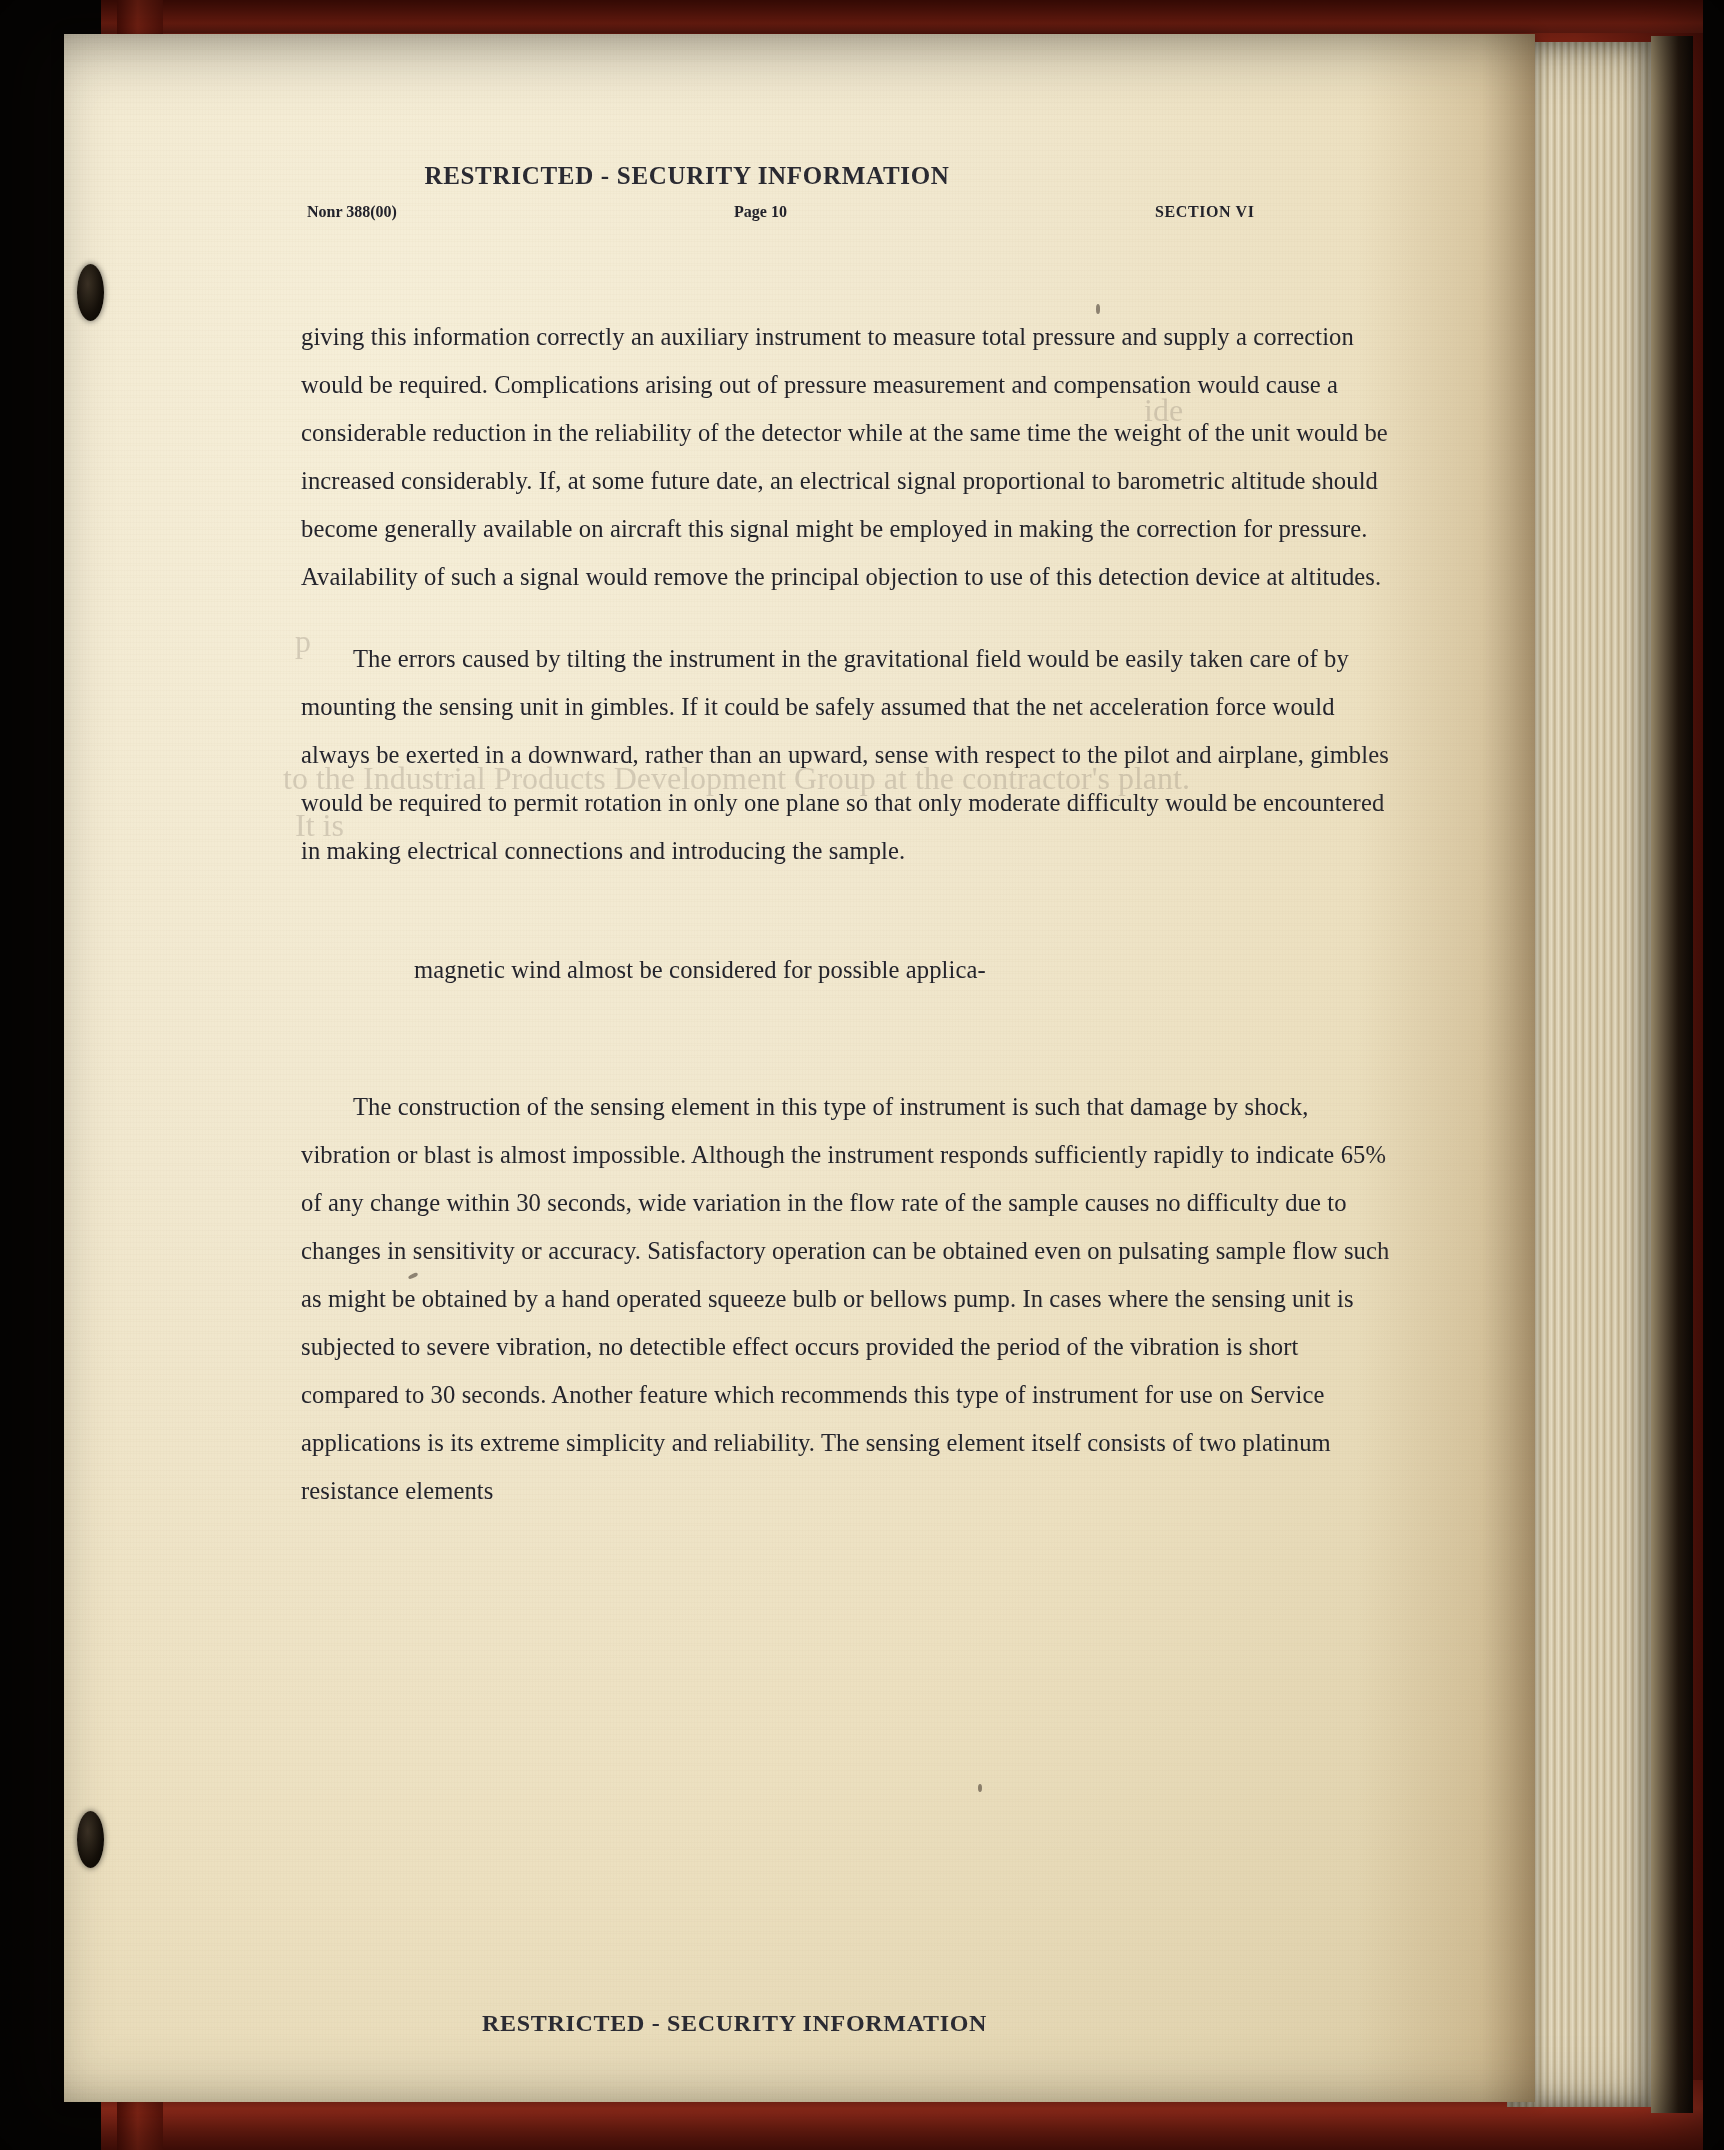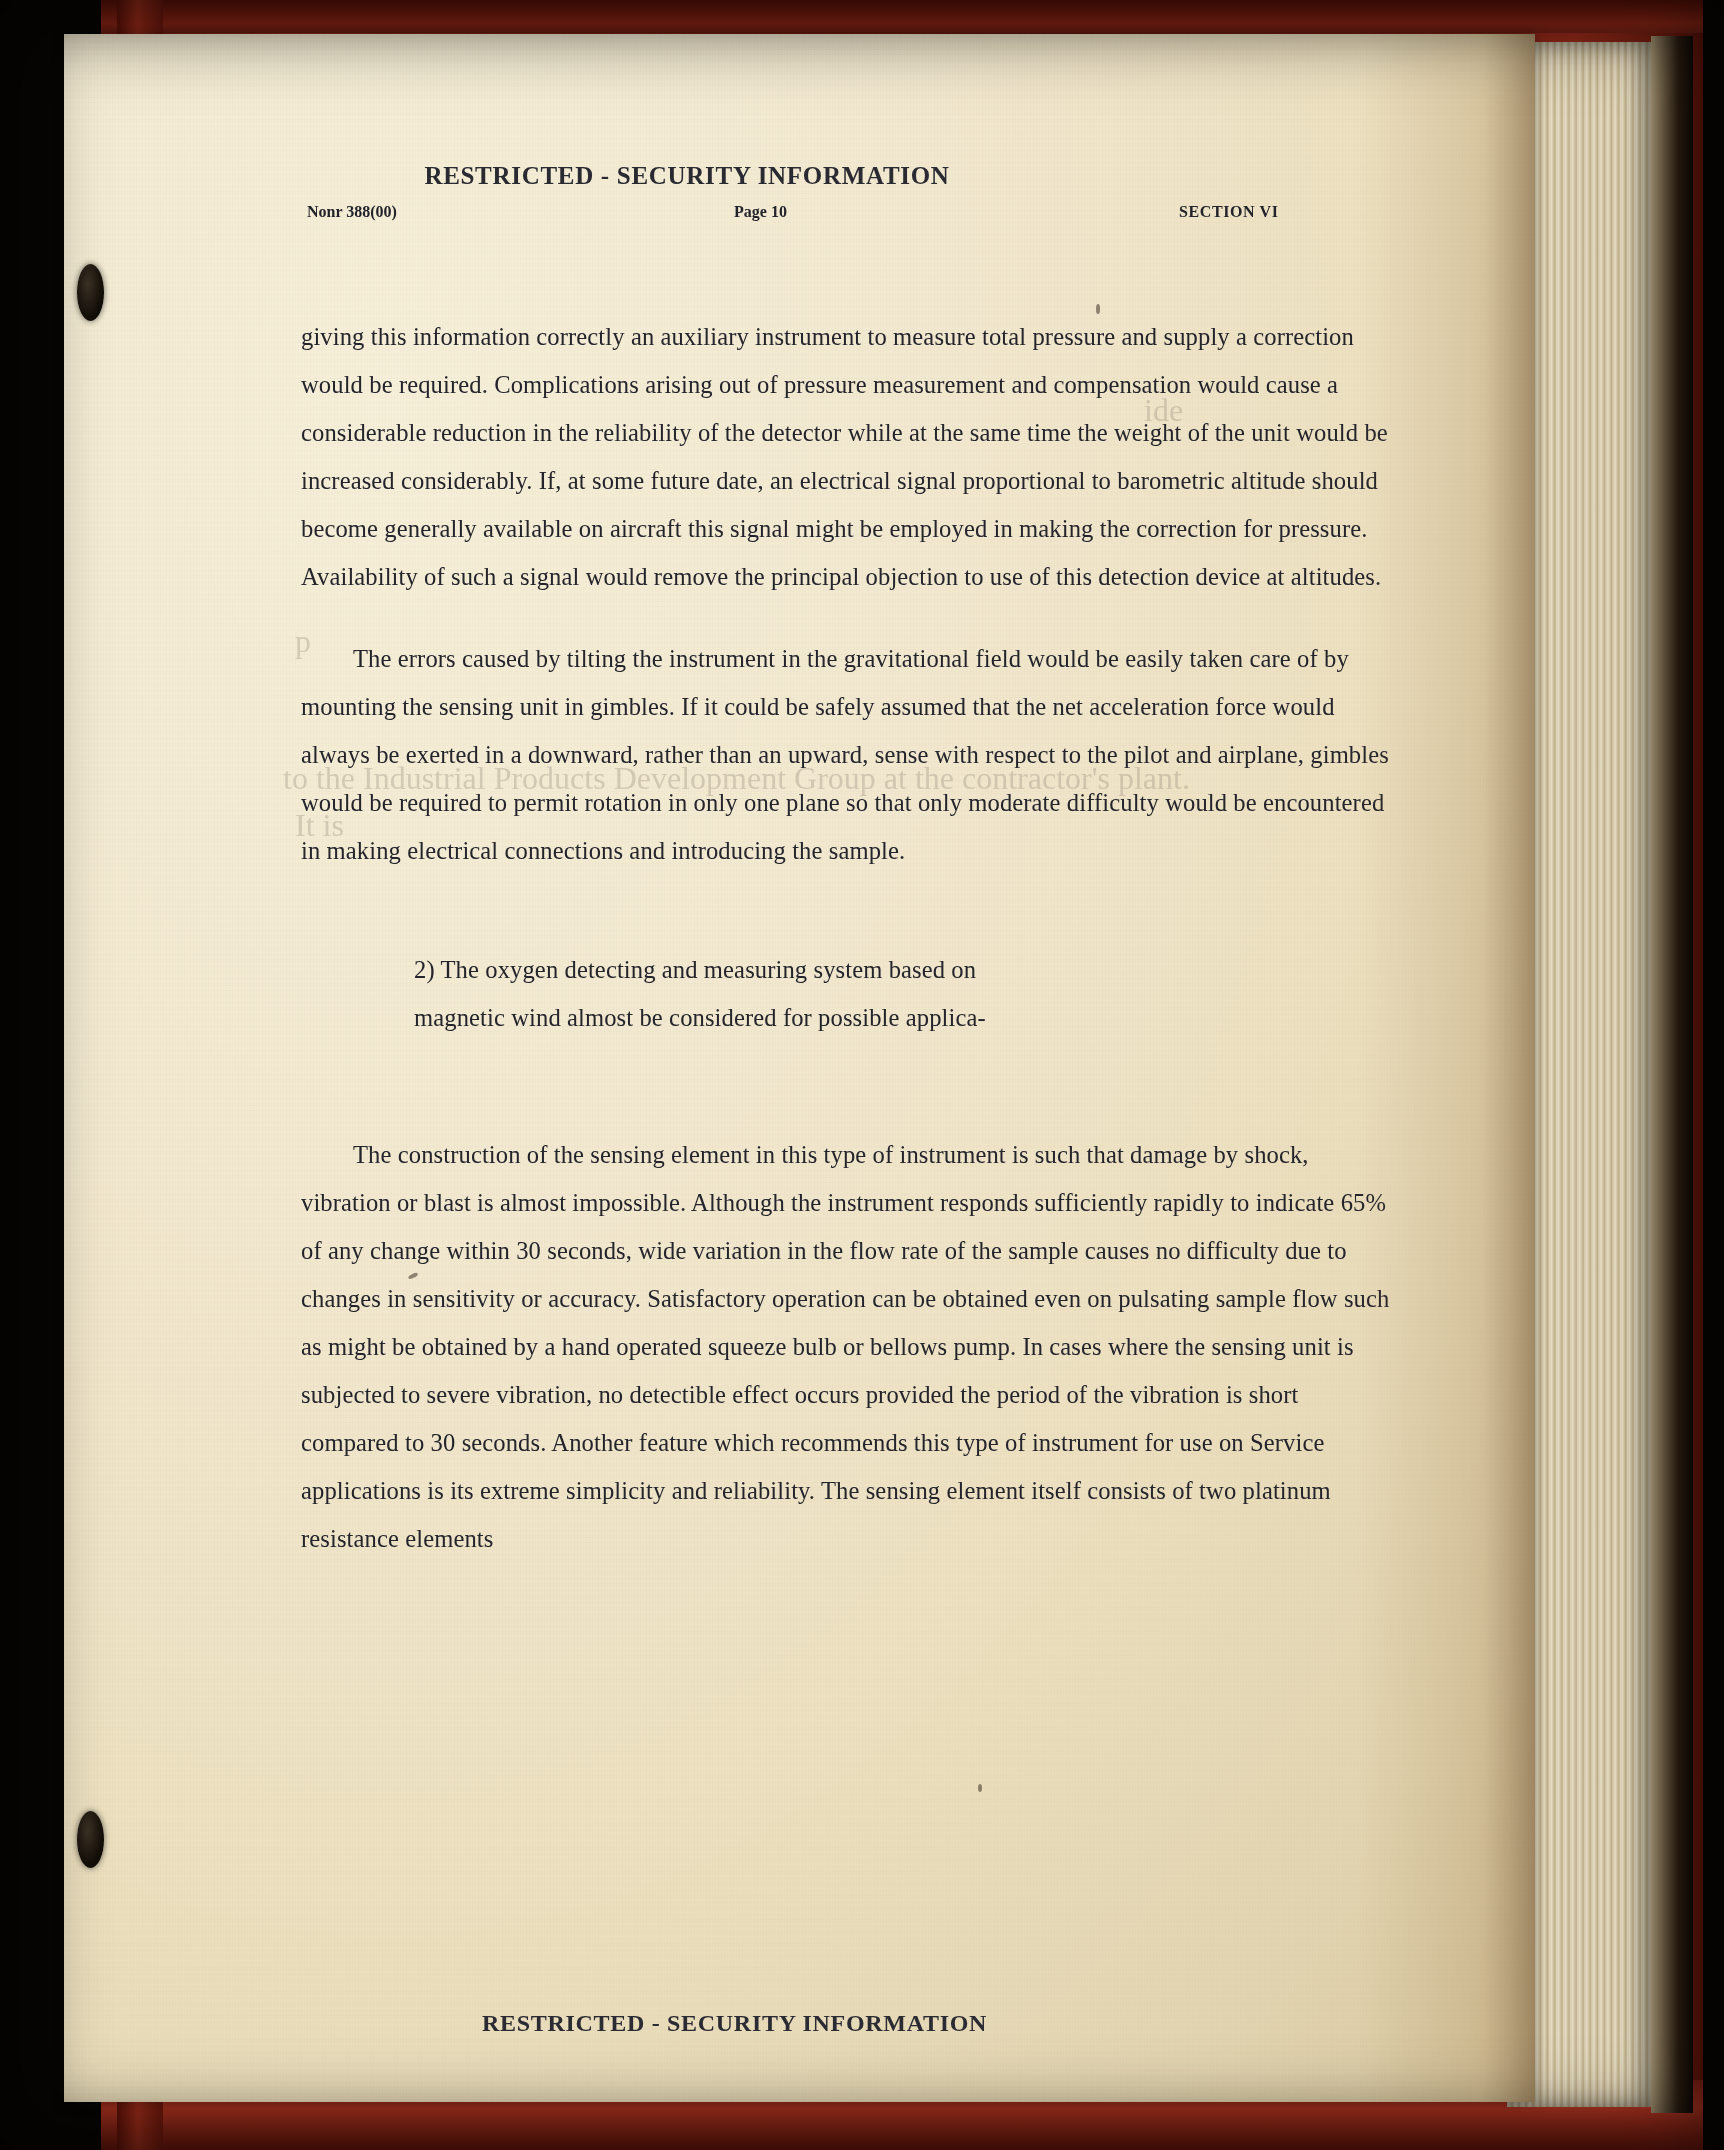--- a/index.html
+++ b/index.html
@@ -158,21 +158,21 @@
     top: 169px;
     left: 178px;
     width: 1187px;
     height: 36px;
     color: #23232c;
     font-size: 16px;
     font-weight: 600;
   }
   .hdr-contract { position: absolute; left: 65px; top: 0; }
   .hdr-page { position: absolute; left: 492px; top: 0; }
-  .hdr-section { position: absolute; left: 937px; top: 0; letter-spacing: 0.6px;}
+  .hdr-section { position: absolute; left: 913px; top: 0; letter-spacing: 0.6px;}
 
   .body-text {
     position: absolute;
     left: 237px;
     top: 279px;
     width: 1098px;
     color: #24242c;
     font-size: 24.6px;
     line-height: 48px;
     font-family: "Liberation Serif", serif;
@@ -255,21 +255,20 @@
       <div class="ghost g3">to the Industrial Products Development Group at the contractor's plant.</div>
       <div class="ghost g4">It is</div>
 
       <div class="body-text">
 
         <p class="para">giving this information correctly an auxiliary instrument to measure total pressure and supply a correction would be required.   Complications arising out of pressure measurement and compensation would cause a considerable reduction in the reliability of the detector while at the same time the weight of the unit would be increased considerably.  If, at some future date, an electrical signal proportional to barometric altitude should become generally available on aircraft this signal might be employed in making the correction for pressure.   Availability of such a signal would remove the principal objection to use of this detection device at altitudes.</p>
 
         <p class="para indent">The errors caused by tilting the instrument in the gravitational field would be easily taken care of by mounting the sensing unit in gimbles.   If it could be safely assumed that the net acceleration force would always be exerted in a downward, rather than an upward, sense with respect to the pilot and airplane, gimbles would be required to permit rotation in only one plane so that only moderate difficulty would be encountered in making electrical connections and introducing the sample.</p>
 
         <div class="block-quote">
-          <span class="bq-line">2)   The oxygen detecting and measuring system based on</span>
           <span class="bq-line">magnetic wind almost be considered for possible applica-</span>
         </div>
 
         <p class="para indent gap-big">The construction of the sensing element in this type of instrument is such that damage by shock, vibration or blast is almost impossible.  Although the instrument responds sufficiently rapidly to indicate 65% of any change within 30 seconds, wide variation in the flow rate of the sample causes no difficulty due to changes in sensitivity or accuracy.   Satisfactory operation can be obtained even on pulsating sample flow such as might be obtained by a hand operated squeeze bulb or bellows pump.   In cases where the sensing unit is subjected to severe vibration, no detectible effect occurs provided the period of the vibration is short compared to 30 seconds.   Another feature which recommends this type of instrument for use on Service applications is its extreme simplicity and reliability. The sensing element itself consists of two platinum resistance elements</p>
       </div>
 
       <div class="footer-classification">RESTRICTED - SECURITY INFORMATION</div>
 
       <div class="speck" style="left:1032px; top:270px; width:4.2px; height:9.5px;"></div>
       <div class="speck" style="left:914px; top:1750px; width:4.2px; height:8.3px;"></div>

